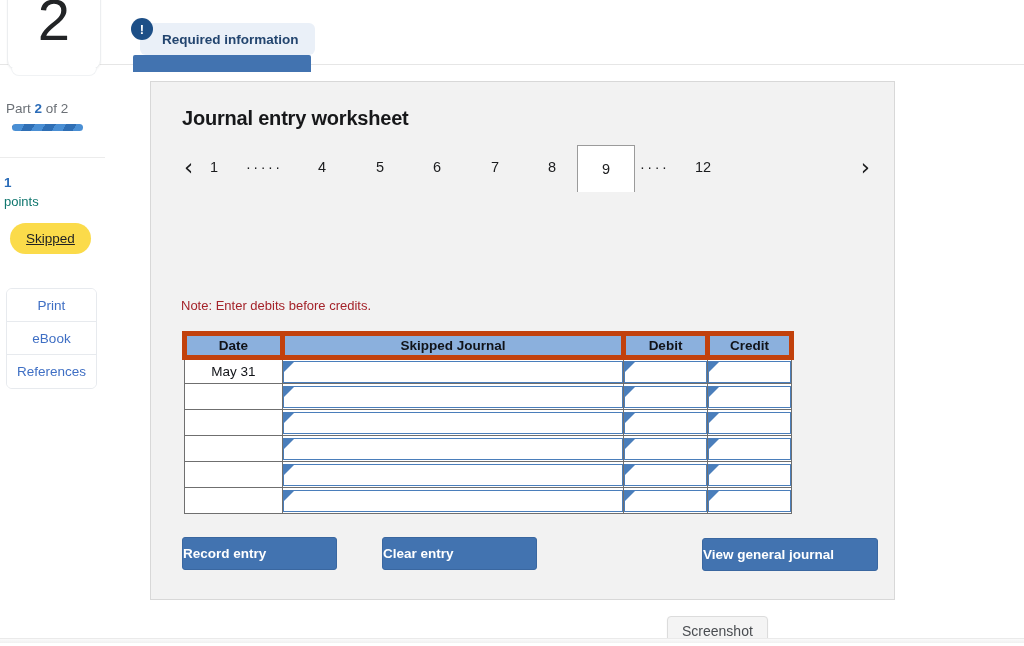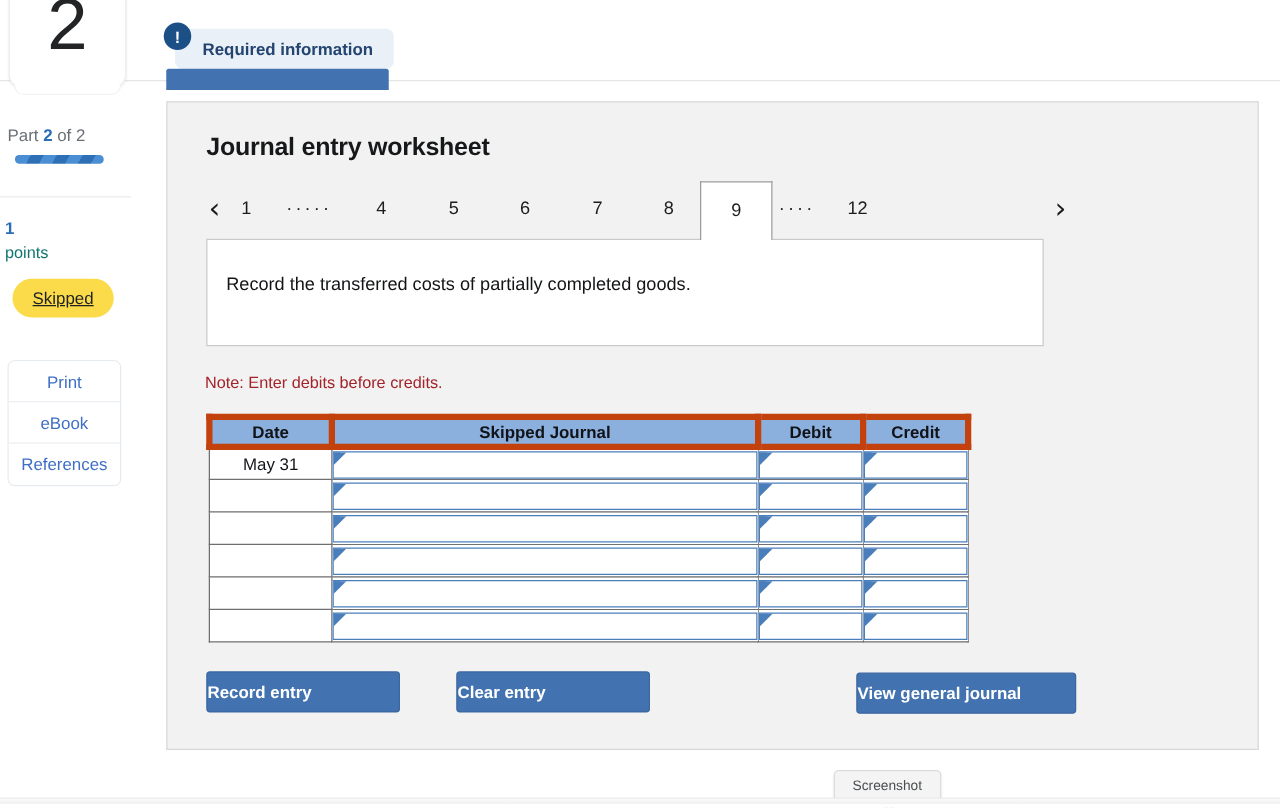--- a/index.html
+++ b/index.html
@@ -108,22 +108,22 @@
   
   .blue-tab {
     position: absolute; left: 133px; top: 55px;
     width: 178px; height: 17px;
     background: #4273b0;
     border-radius: 2px 2px 0 0;
   }
 
   
   .panel {
-    position: absolute; left: 133px; top: 81px;
-    width: 874px; height: 519px;
+    position: absolute; left: 150px; top: 81px;
+    width: 745px; height: 519px;
     background: #f2f2f2; border: 1px solid #d8d8d8;
   }
 
   .panel-title {
     position: absolute; left: 31px; top: 25px;
     font-size: 20px; font-weight: bold; color: #17181a;
     letter-spacing: -0.2px;
   }
 
   
@@ -233,21 +233,21 @@
   }
   .btn-record { left: 31px;  top: 455px; width: 155px; }
   .btn-clear  { left: 231px; top: 455px; width: 155px; }
   .btn-view   { left: 535px; top: 456px; width: 176px; margin-left: 16px; }
 
   
   .tooltip {
     position: absolute; left: 667px; top: 616px;
     padding: 6px 14px;
     background: #f4f4f4; border: 1px solid #dcdcdc; border-radius: 4px;
-    font-size: 11px; color: #4a4d51;
+    font-size: 14px; color: #4a4d51;
     box-shadow: 0 1px 2px rgba(0,0,0,0.05);
   }
   .tooltip::after {
     content: ""; position: absolute; left: 38px; bottom: -6px;
     width: 10px; height: 10px; background: #f4f4f4;
     border-right: 1px solid #dcdcdc; border-bottom: 1px solid #dcdcdc;
     transform: rotate(45deg);
   }
   .bottom-edge {
     position: absolute; left: 0; bottom: 0; width: 1024px; height: 8px;
@@ -321,23 +321,20 @@
       <div class="pg-num" style="left:364px; width:24px;">8</div>
 
       <div class="pg-active" style="left:401px;">9</div>
 
       <div class="pg-dots" style="left:464px;">····</div>
       <div class="pg-num" style="left:515px; width:24px;">12</div>
 
       <div class="pg-arrow pg-next">›</div>
     </div>
 
-    <div class="prompt-box">
-      <div class="prompt-text">Record the transferred costs of partially completed goods.</div>
-    </div>
 
     <div class="note">Note: Enter debits before credits.</div>
 
     <table class="jt">
       <colgroup>
         <col class="col-date">
           <col class="col-gj">
           <col class="col-debit">
           <col class="col-credit">
       </colgroup>

